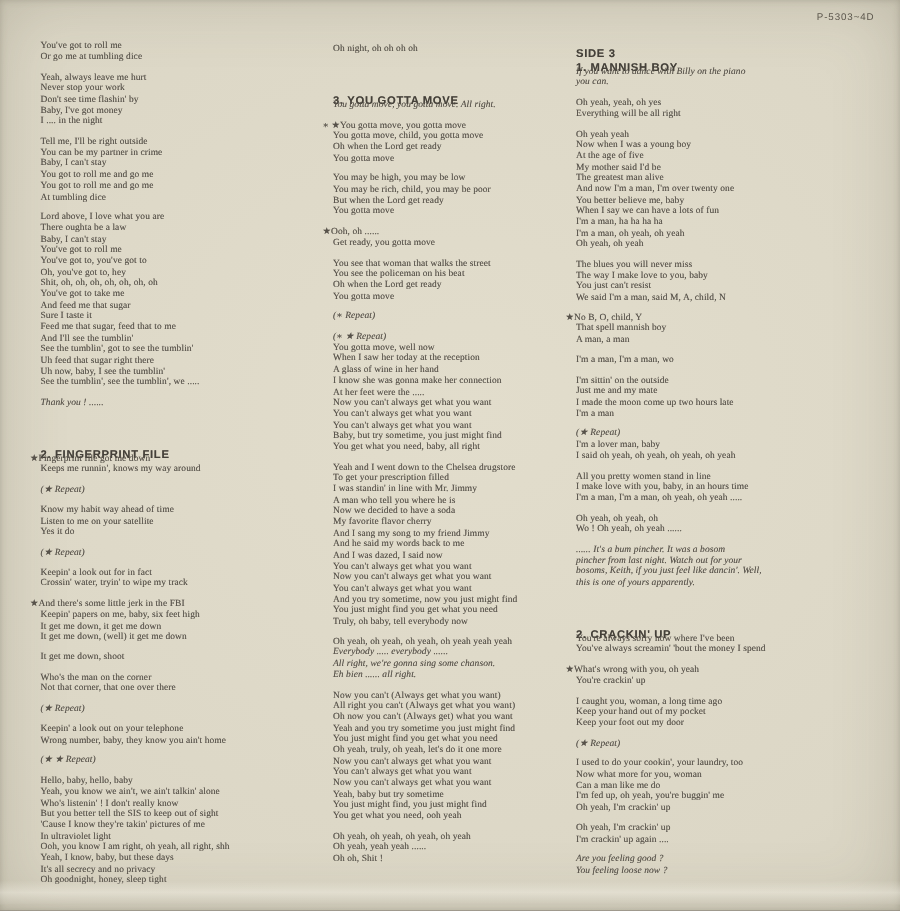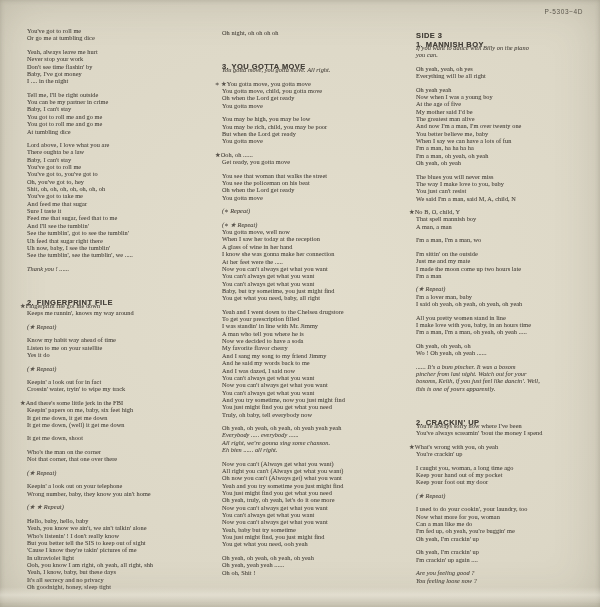--- a/index.html
+++ b/index.html
@@ -19,21 +19,21 @@
     font-family:"Liberation Sans","DejaVu Sans",sans-serif;
     font-size:6.5px;letter-spacing:.6px;color:#5b564c;
   }
   .col{
     position:absolute;width:188px;
     font-size:6.3px;line-height:7.35px;color:#57524a;
     letter-spacing:.06px;text-shadow:0 0 .4px rgba(87,82,74,.55);
   }
   #col1{left:27px;top:27px;}
   #col2{left:222px;top:29px;width:186px;}
-  #col3{left:416px;top:31px;width:184px;}
+  #col3{left:384px;top:31px;width:184px;}
   .block{margin:0 0 6.2px 0;}
   .line{white-space:nowrap;}
   .heading{
     font-family:"Liberation Sans","DejaVu Sans",sans-serif;
     font-weight:bold;font-size:7.5px;line-height:9px;
     color:#444039;letter-spacing:.45px;margin-bottom:1px;
   }
   .heading:not(:first-child){margin-top:26px;}
   .subtitle,.note{font-style:italic;}
   .attached{margin-top:-6.2px;}

